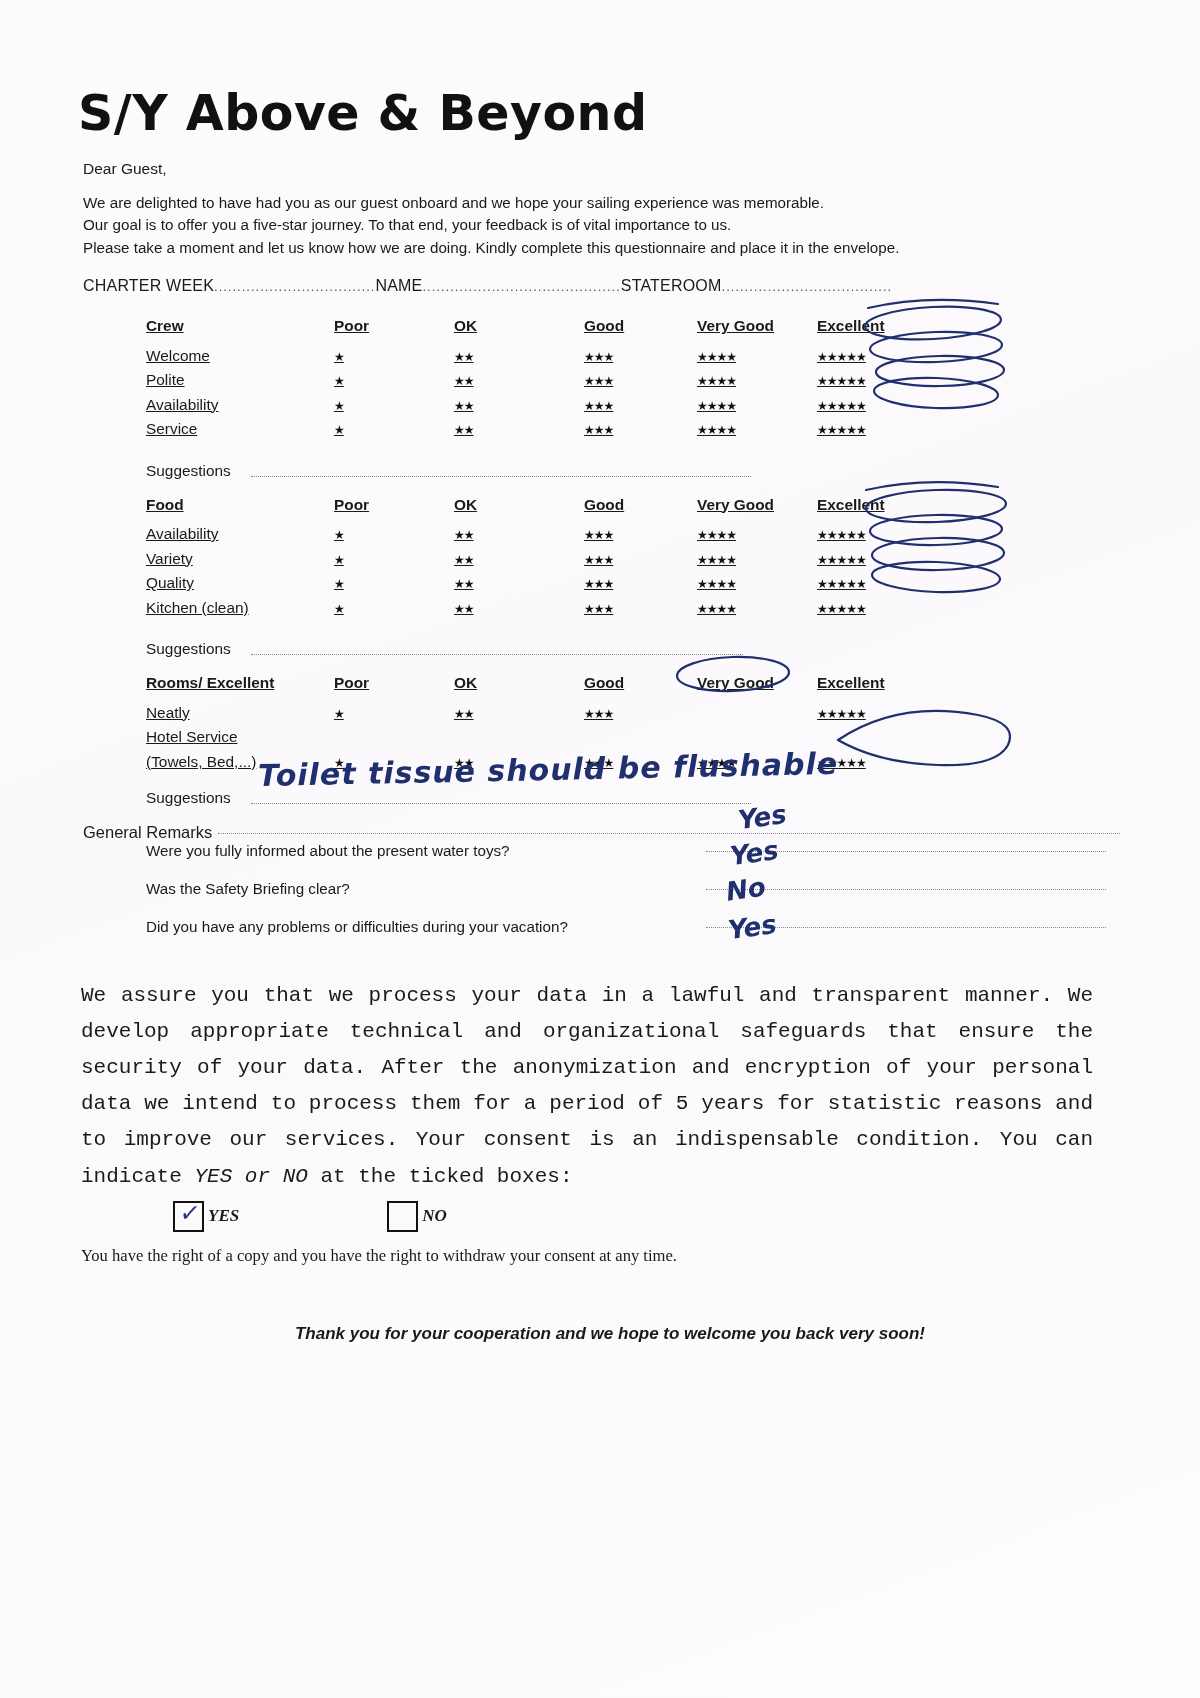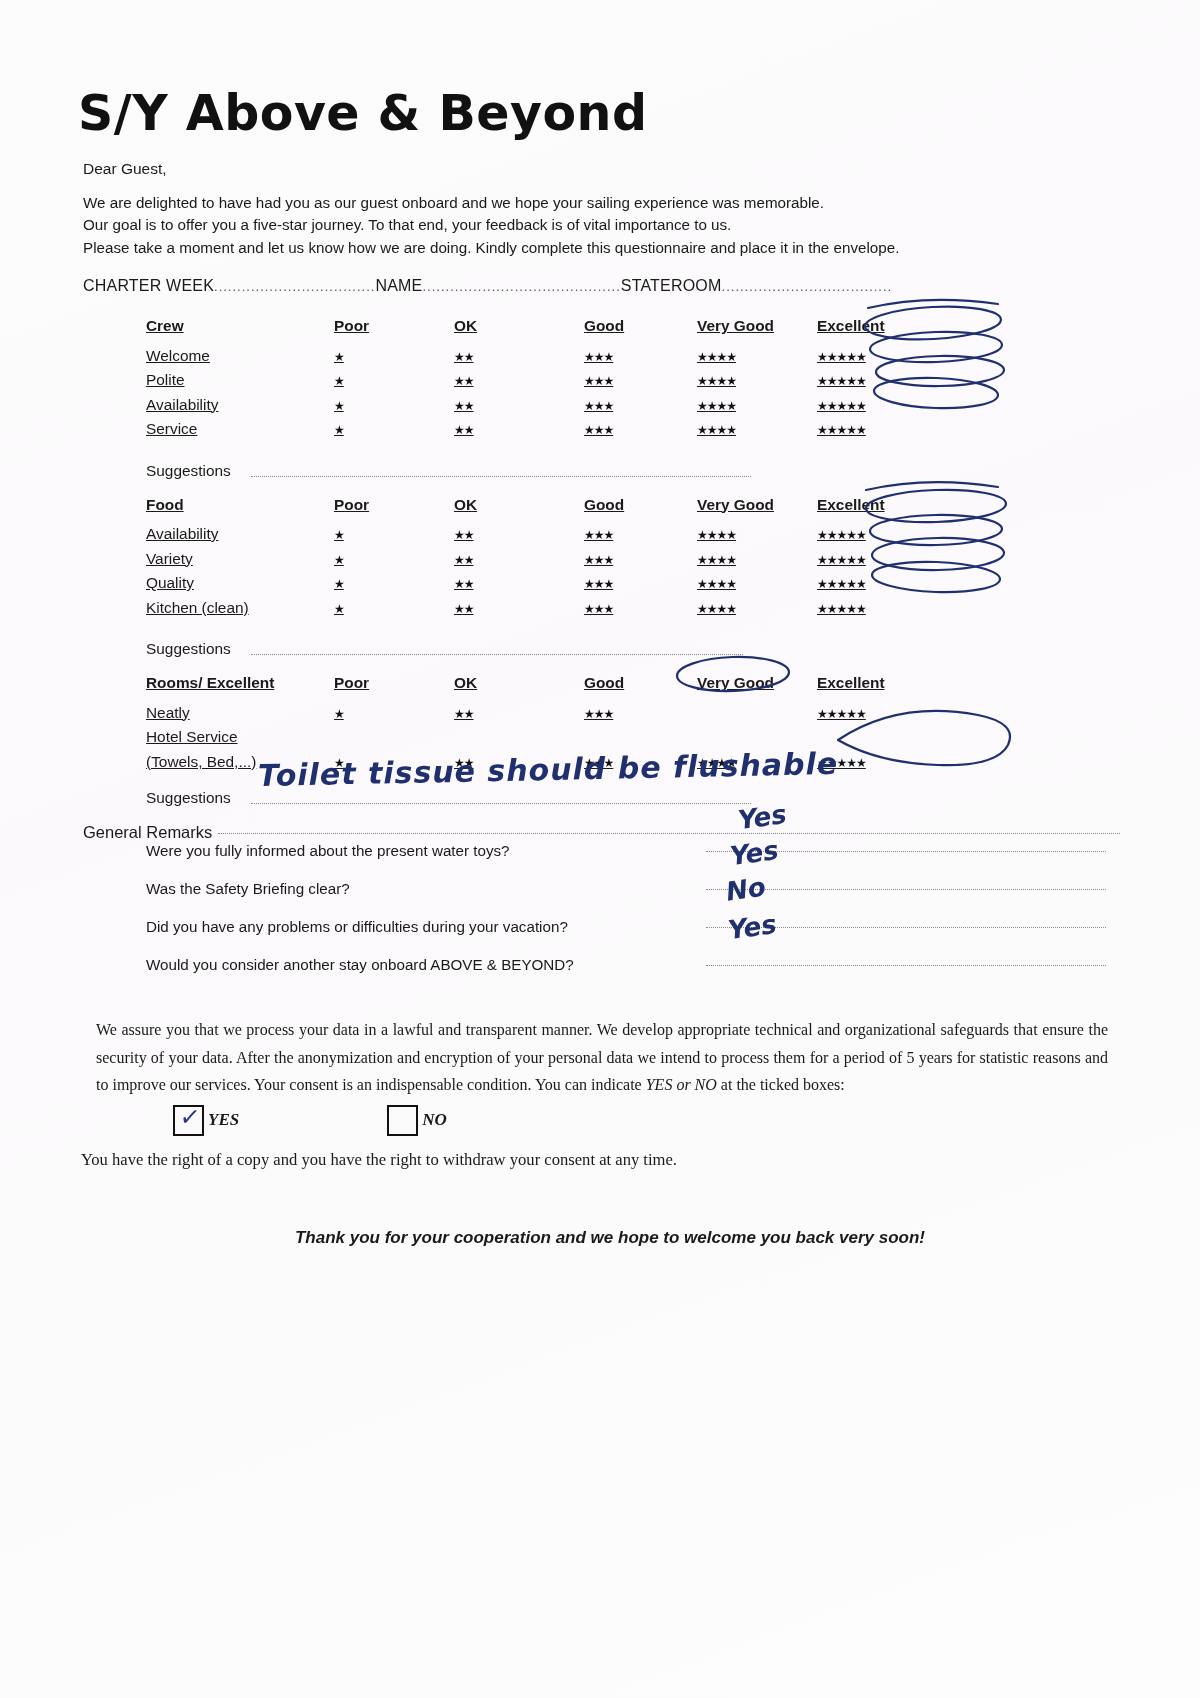--- a/index.html
+++ b/index.html
@@ -128,25 +128,25 @@
   .q .qline {
     flex: 1;
     border-bottom: 1.5px dotted #888;
     height: 1px;
     position: relative;
     top: -4px;
     margin-right: 16px;
   }
   .legal {
     margin-top: 22px;
-    font-family: Liberation Serif, serif;
-    font-size: 16px;
+    font-family: Liberation Mono, monospace;
+    font-size: 21px;
     line-height: 1.72;
     text-align: justify;
-    margin-left: 18px;
+    margin-left: 3px;
     width: 1012px;
   }
   .legal .it { font-style: italic; }
   .consent {
     display: flex;
     align-items: center;
     margin-top: 6px;
     margin-left: 95px;
     font-family: "Liberation Serif", serif;
   }
@@ -374,24 +374,20 @@
       <span class="qline"></span>
     </div>
     <div class="q">
       <span class="qtext">Was the Safety Briefing clear?</span>
       <span class="qline"></span>
     </div>
     <div class="q">
       <span class="qtext">Did you have any problems or difficulties during your vacation?</span>
       <span class="qline"></span>
     </div>
-    <div class="q">
-      <span class="qtext">Would you consider another stay onboard ABOVE &amp; BEYOND?</span>
-      <span class="qline"></span>
-    </div>
 
     <div class="legal">
       <span>We assure you that we process your data in a lawful and transparent manner. We develop appropriate technical and organizational safeguards that ensure the security of your data. After the anonymization and encryption of your personal data we intend to process them for a period of 5 years for statistic reasons and to improve our services. Your consent is an indispensable condition. You can indicate </span><span class="it">YES or NO</span><span> at the ticked boxes:</span>
     </div>
 
     <div class="consent">
       <span class="cbox">
         <span class="tick">✓</span>
       </span>
       <span class="clabel">YES</span>

